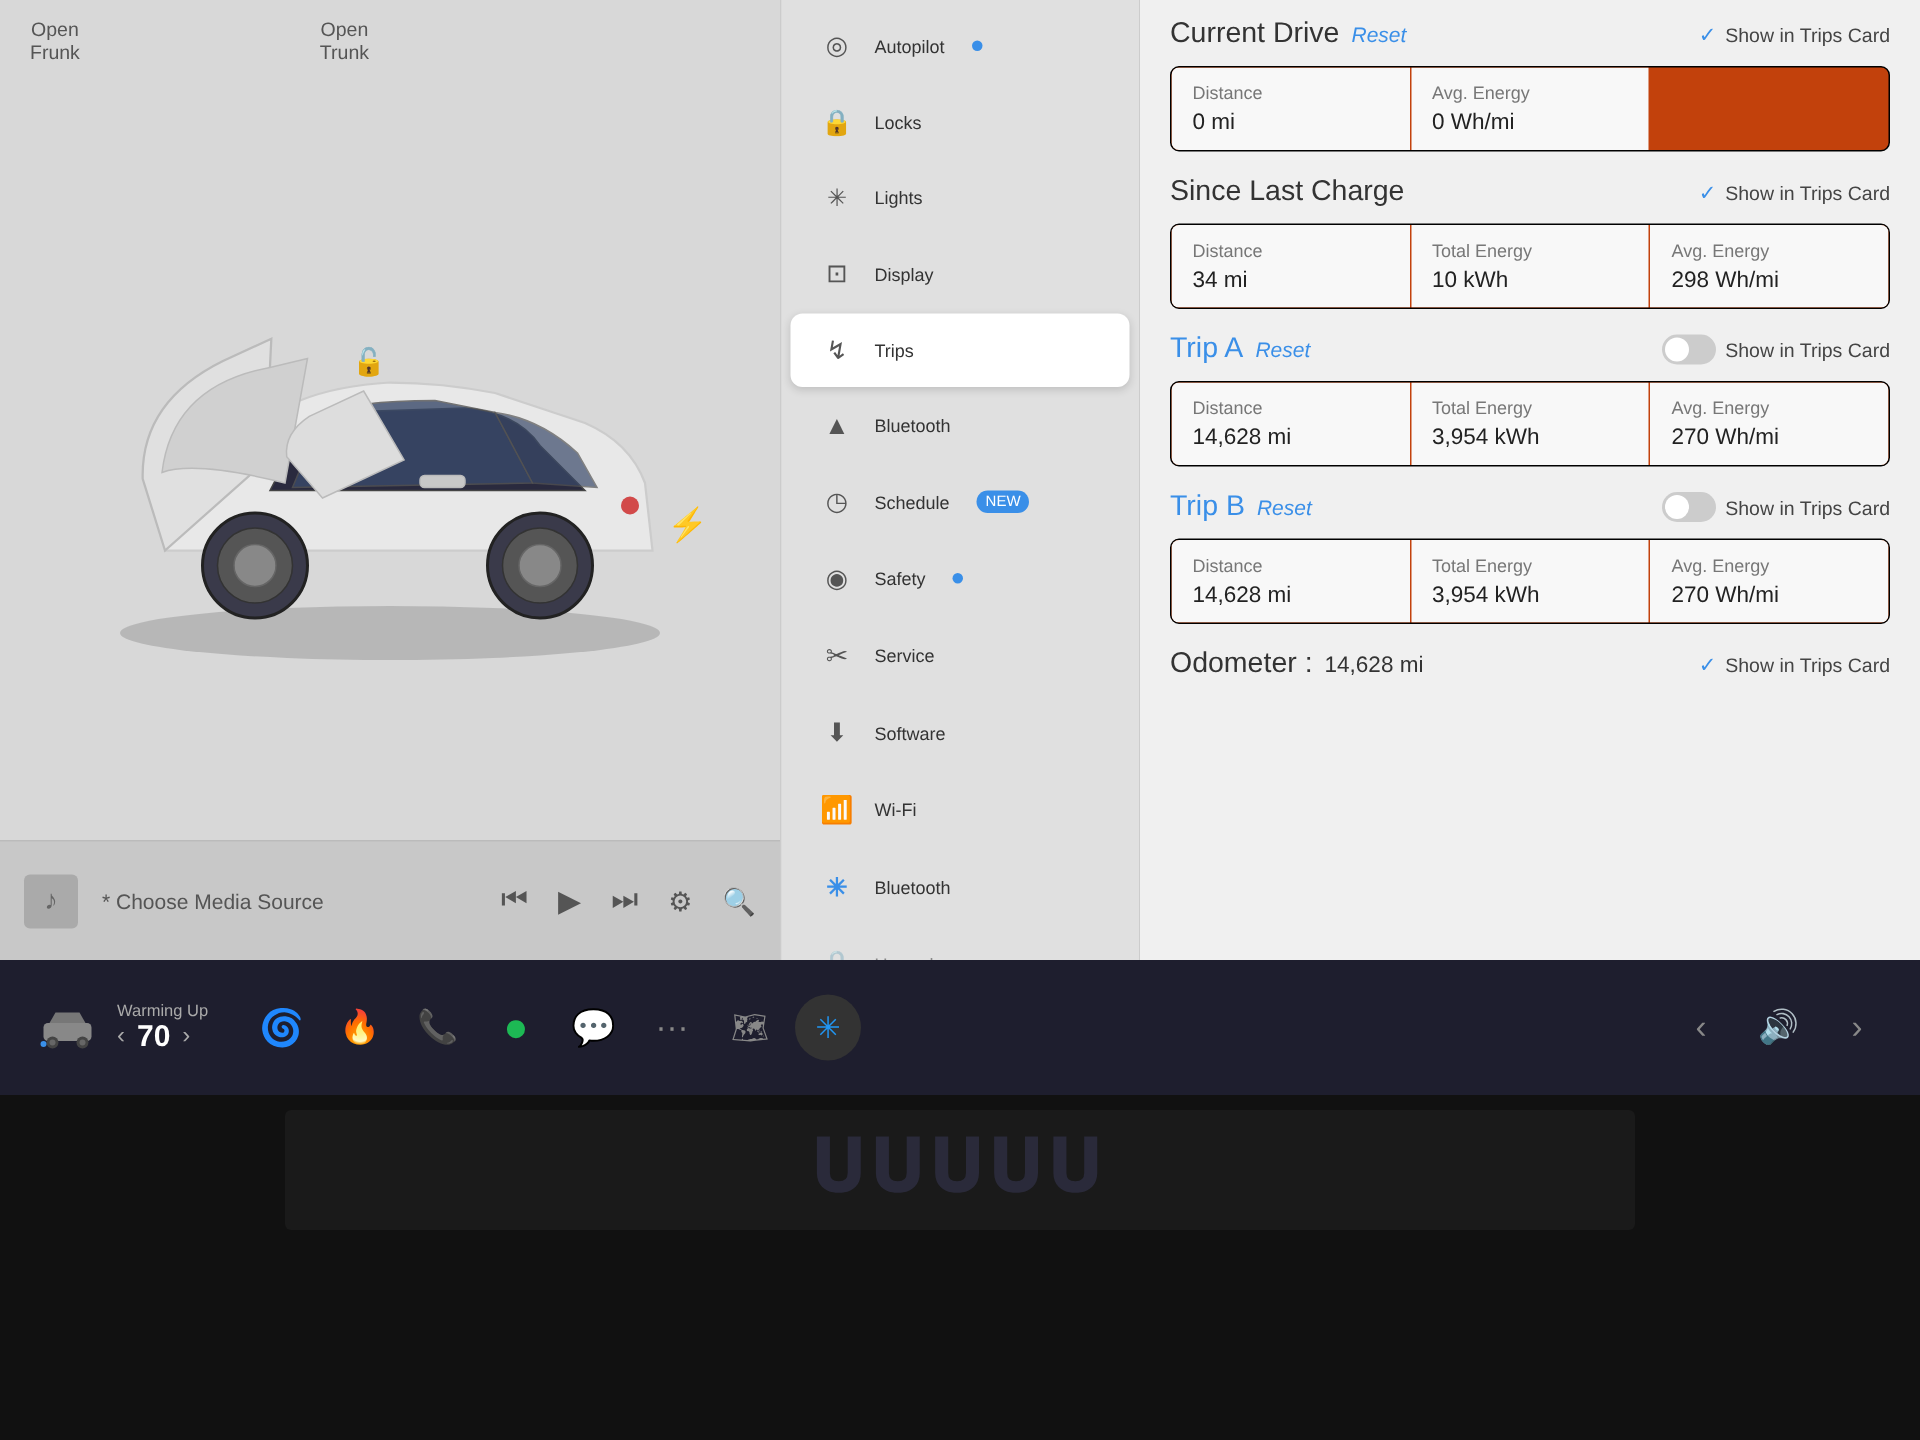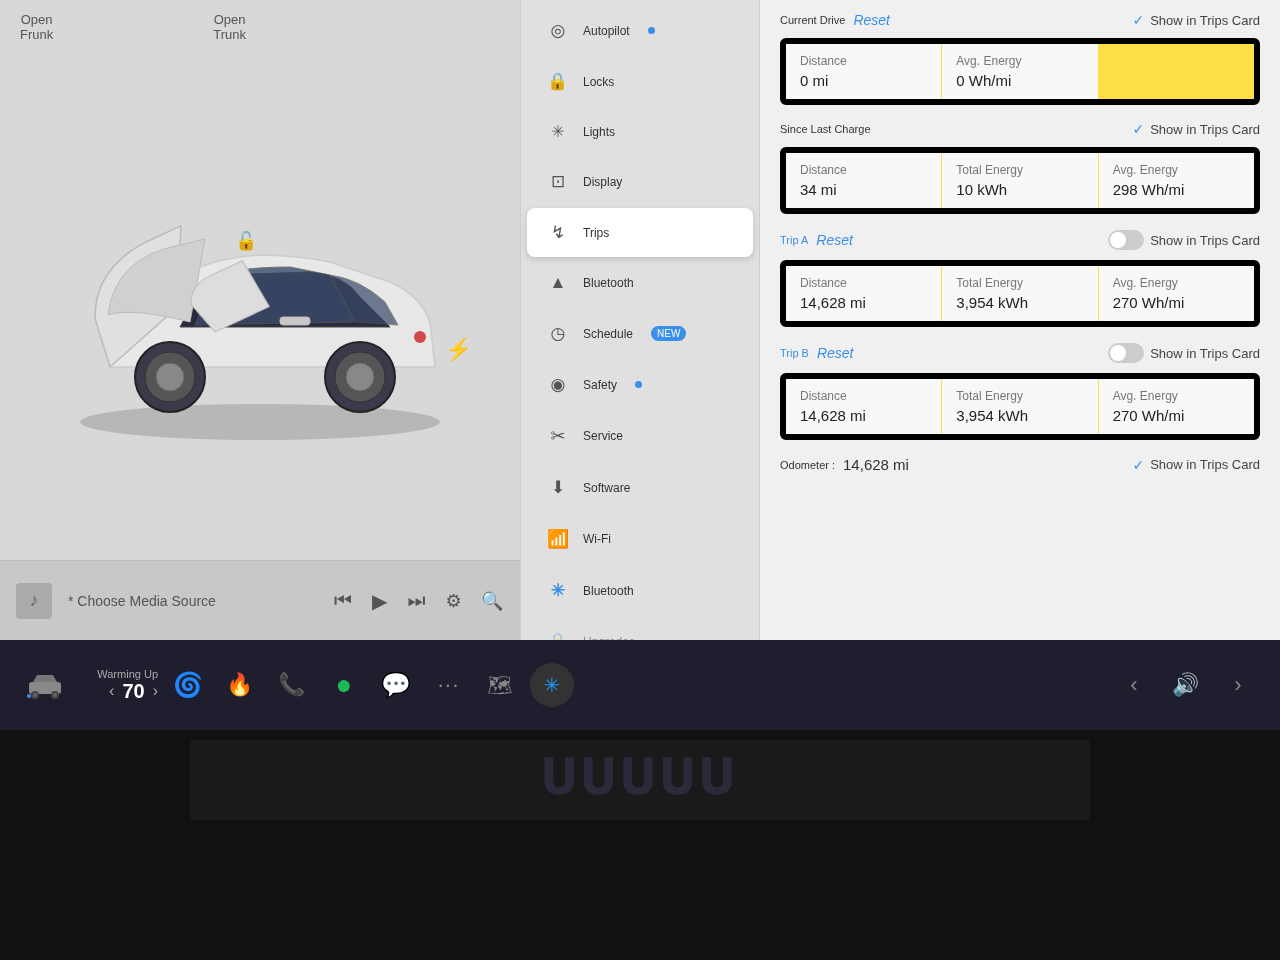--- a/index.html
+++ b/index.html
@@ -155,21 +155,21 @@
     }
 
     .section-header {
       display: flex;
       align-items: center;
       justify-content: space-between;
       margin-bottom: 10px;
     }
 
     .section-title {
-      font-size: 11px;
+      font-size: 19px;
       color: #333;
       font-weight: 500;
     }
 
     .section-reset {
       color: #3a8fe8;
       font-size: 14px;
       cursor: pointer;
       margin-left: 8px;
       font-style: italic;
@@ -204,22 +204,22 @@
       background: white;
       border-radius: 50%;
       top: 2px;
       left: 2px;
     }
 
     .stats-grid {
       display: grid;
       grid-template-columns: 1fr 1fr 1fr;
       gap: 1px;
-      background: #fde047;
-      border: 6px solid #000000;
+      background: #c2410c;
+      border: 1px solid #000000;
       border-radius: 6px;
       overflow: hidden;
     }
 
     .stat-cell {
       background: #f8f8f8;
       padding: 10px 14px;
     }
 
     .stat-label {
@@ -242,21 +242,21 @@
       display: flex;
       align-items: center;
       padding: 0 20px;
       gap: 8px;
       position: relative;
     }
 
     .taskbar-temp {
       display: flex;
       flex-direction: column;
-      align-items: flex-end;
+      align-items: flex-start;
       color: white;
       min-width: 80px;
     }
 
     .temp-label {
       font-size: 11px;
       color: #aaa;
     }
 
     .temp-row {

